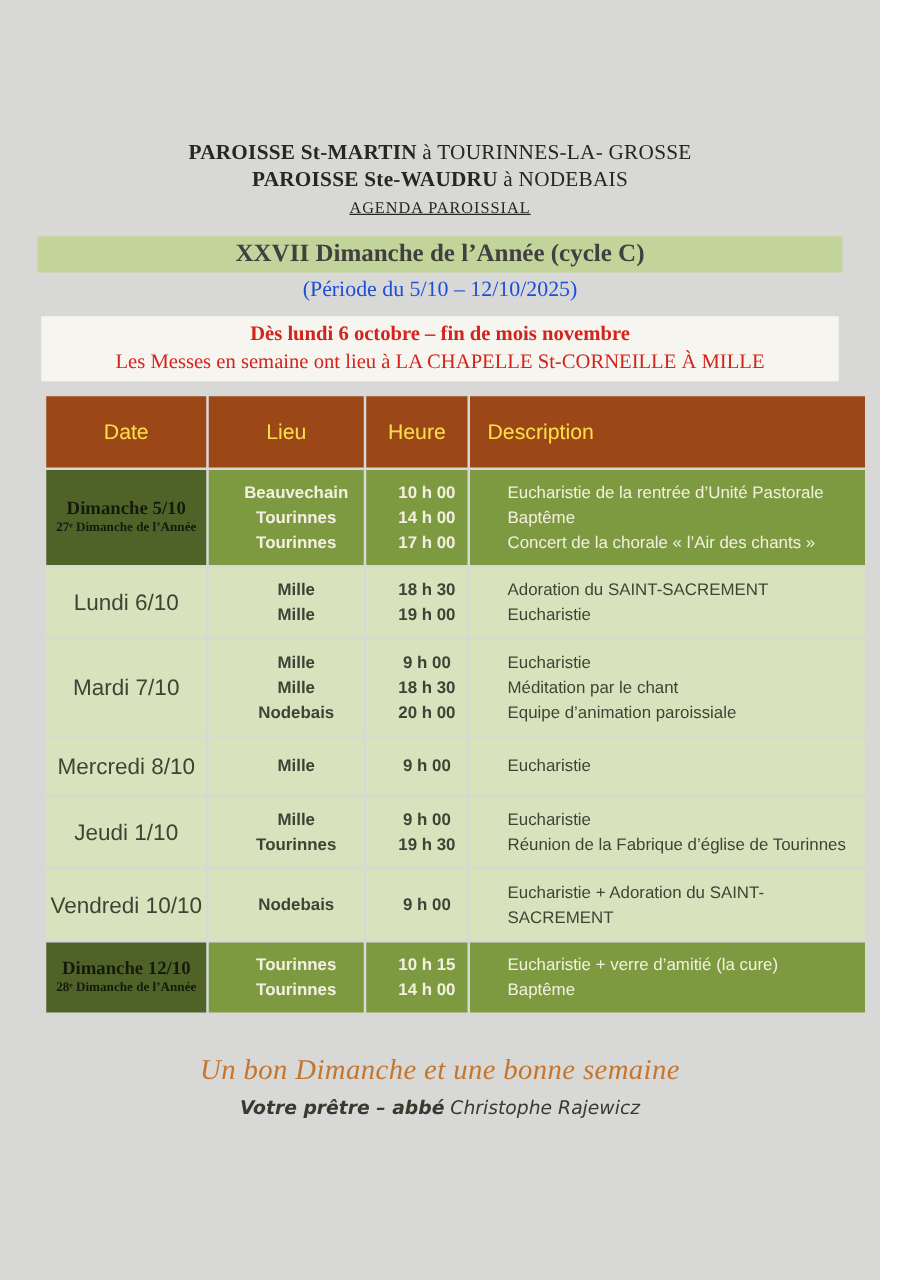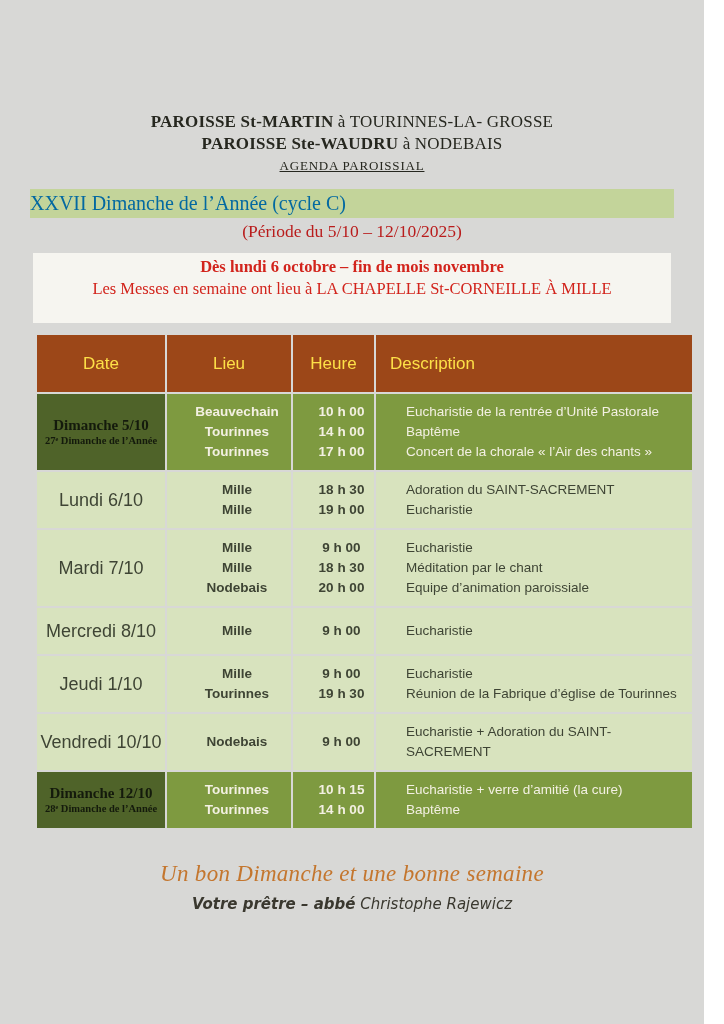--- a/index.html
+++ b/index.html
@@ -10,27 +10,27 @@
     overflow:hidden;position:relative;
   }
   
   .doc-header{padding-top:111px;text-align:center;color:#26271f;}
   .h-line{font-size:17px;line-height:22px;letter-spacing:.2px;}
   .h-bold{font-weight:bold;}
   .agenda-sub{font-size:13px;line-height:21px;letter-spacing:.8px;text-decoration:underline;}
   
   .banner{
     margin:13px 30px 0;background:var(--banner-green,#c3d49a);
-    text-align:left;font-size:20px;line-height:29px;color:#0369a1;
-  }
-  .period{text-align:center;font-size:17.5px;line-height:26px;color:#b91c1c;}
+    text-align:center;font-size:20px;line-height:29px;color:#404040;font-weight:bold;
+  }
+  .period{text-align:center;font-size:17.5px;line-height:26px;color:#1d4ed8;}
   
   .notice{
     margin:9px 33px 0;background:var(--notice-bg,#f6f5f0);
-    text-align:center;padding:3px 0 23px;color:var(--notice-red,#d2241c);
+    text-align:center;padding:3px 0 5px;color:var(--notice-red,#d2241c);
   }
   .notice-l1{font-weight:bold;font-size:16.5px;line-height:22px;}
   .notice-l2{font-size:16.5px;line-height:22px;}
   .notice-l2 .b{font-weight:normal;}
   
   .sched{margin:12px 0 0 37px;width:655px;display:flex;flex-direction:column;gap:2px;}
   .trow{display:grid;grid-template-columns:128px 124px 81px 1fr;gap:2px;min-height:46px;}
   .trow.thead{min-height:57px;}
   .cell{display:flex;flex-direction:column;justify-content:center;padding:8px 0;}
   .thead .cell{

